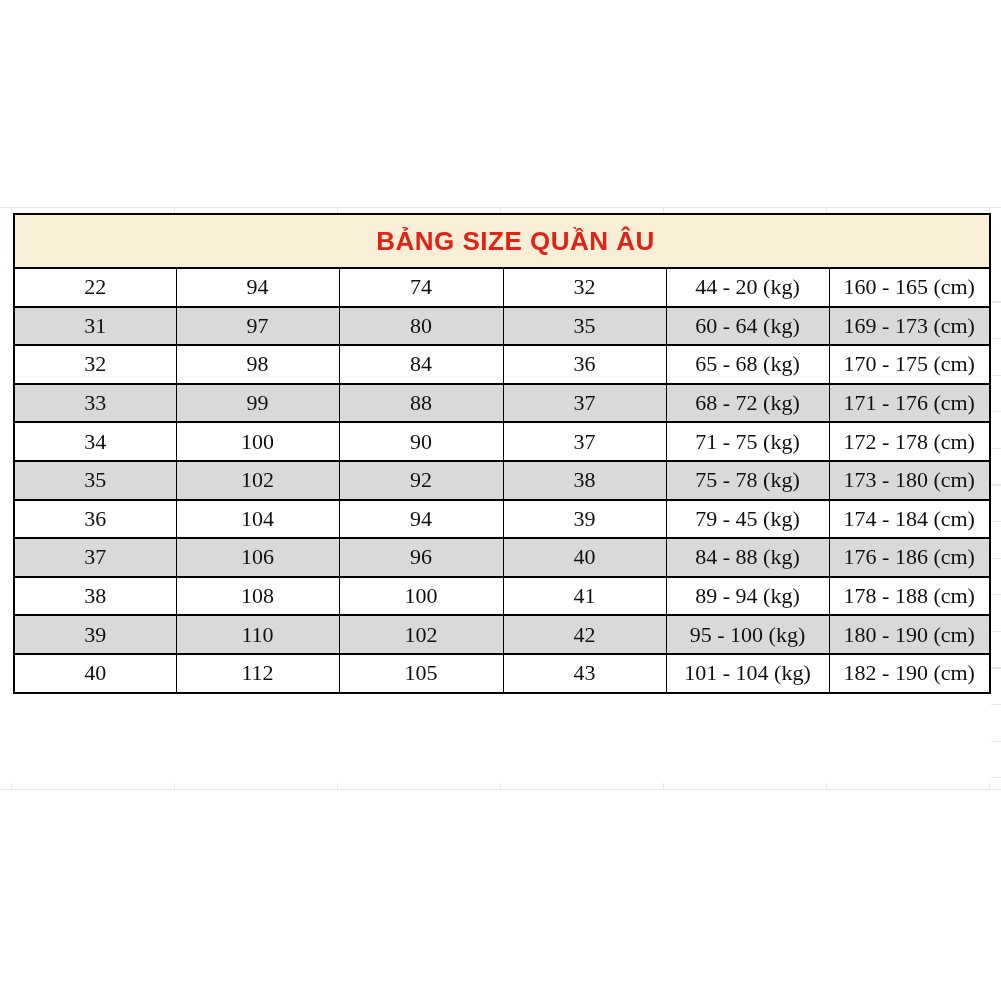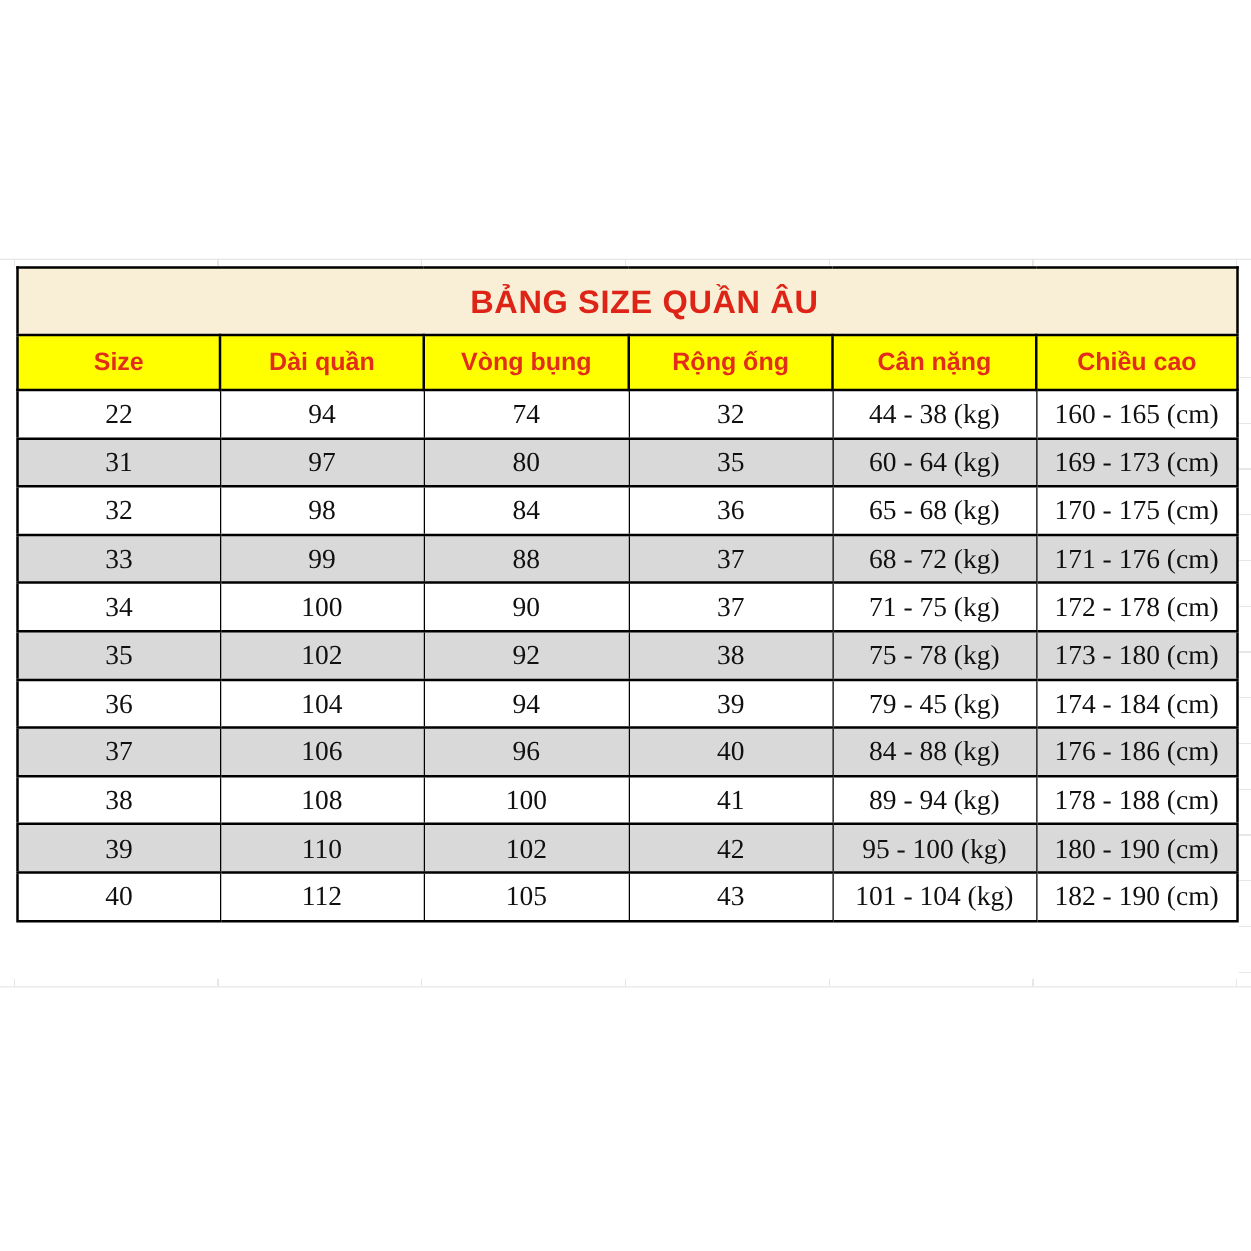--- a/index.html
+++ b/index.html
@@ -109,36 +109,28 @@
     <col style="width:163px">
     <col style="width:164px">
     <col style="width:163px">
     <col style="width:163px">
     <col style="width:161px">
   </colgroup>
   <thead>
     <tr class="title-row">
       <td colspan="6">BẢNG SIZE QUẦN ÂU</td>
     </tr>
-    <tr class="header-row">
-      <th>Size</th>
-      <th>Dài quần</th>
-      <th>Vòng bụng</th>
-      <th>Rộng ống</th>
-      <th>Cân nặng</th>
-      <th>Chiều cao</th>
-    </tr>
   </thead>
   <tbody id="table-body">
       <tr>
         <td>22</td>
         <td>94</td>
         <td>74</td>
         <td>32</td>
-        <td>44 - 38 (kg)</td>
+        <td>44 - 20 (kg)</td>
         <td>160 - 165 (cm)</td>
       </tr>
       <tr>
         <td>31</td>
         <td>97</td>
         <td>80</td>
         <td>35</td>
         <td>60 - 64 (kg)</td>
         <td>169 - 173 (cm)</td>
       </tr>

